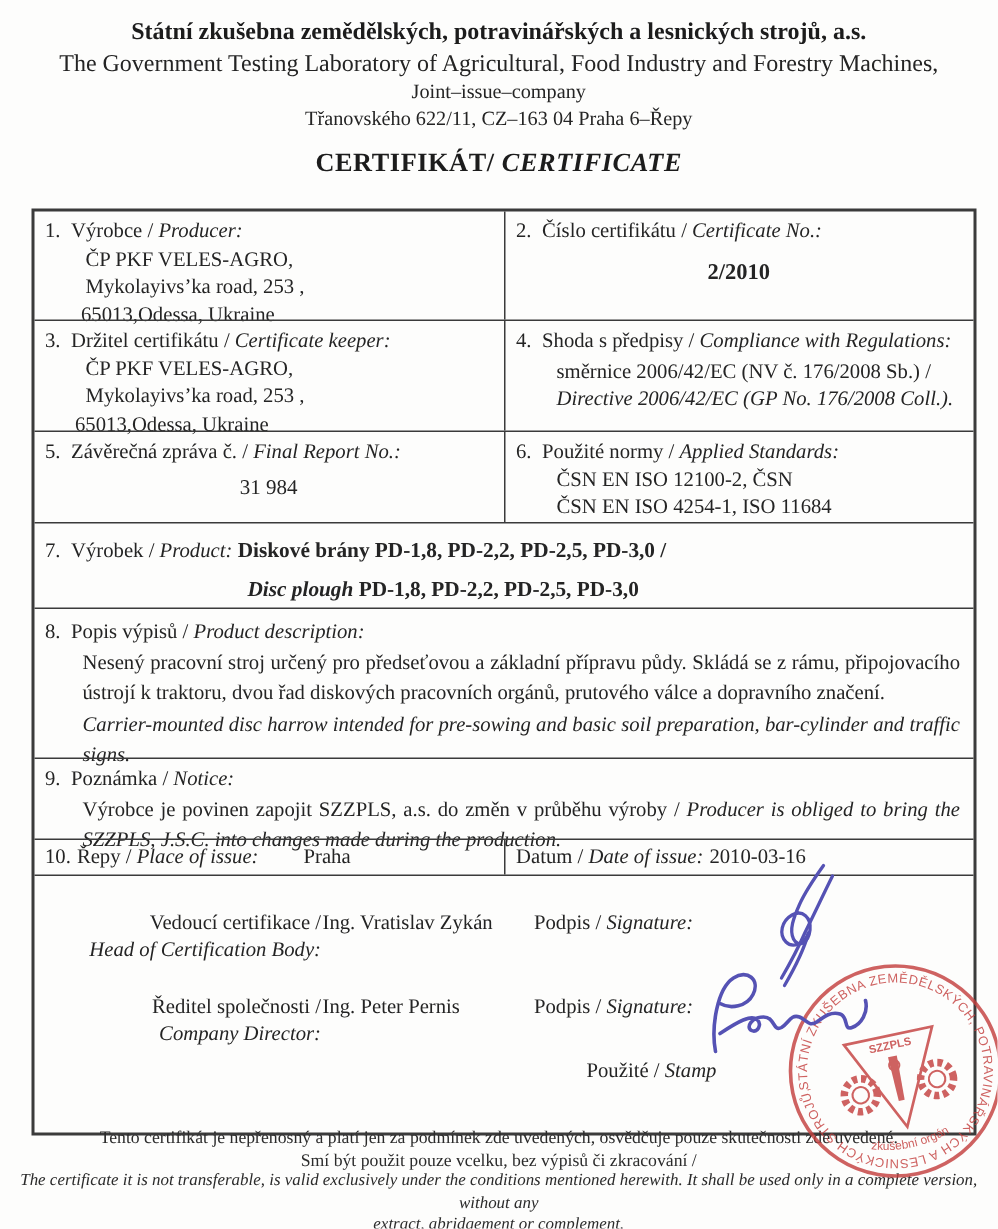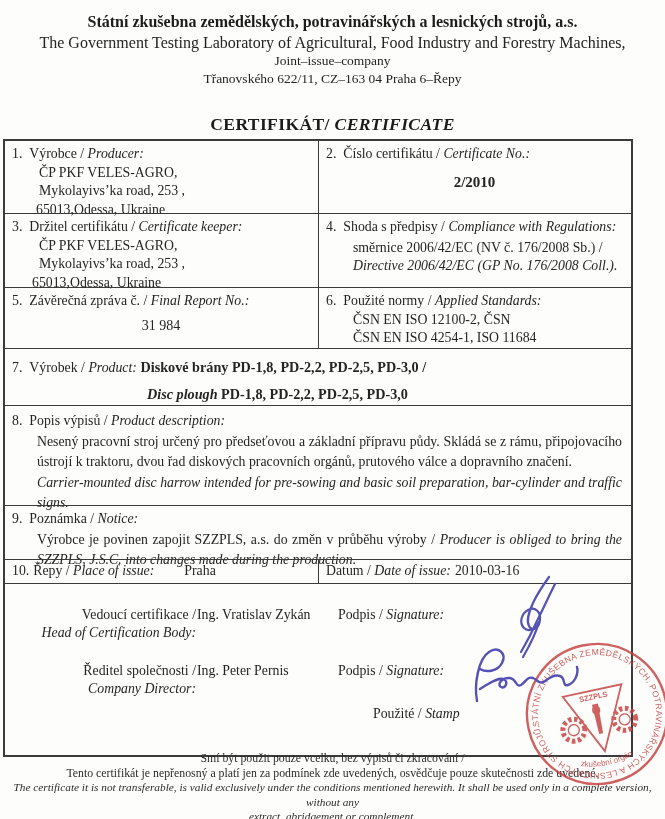--- a/index.html
+++ b/index.html
@@ -7,26 +7,26 @@
     width:665px; height:819px; position:relative;
     background:#fdfdfc; color:#242424;
     font-family:"Liberation Serif", serif;
     overflow:hidden;
   }
   .header { position:absolute; top:13px; left:0; width:665px; text-align:center; }
   .org-cz { font-size:16px; font-weight:bold; color:#1c1c1c; }
   .org-en { font-size:16px; margin-top:3px; }
   .company-type { font-size:13.5px; margin-top:1px; }
   .org-address { font-size:13.5px; margin-top:2px; }
-  .doc-title { position:absolute; top:114px; left:0; width:665px; text-align:center;
+  .doc-title { position:absolute; top:98px; left:0; width:665px; text-align:center;
                font-size:17.5px; font-weight:bold; letter-spacing:0.4px; color:#1c1c1c; }
   .doc-title .en { font-style:italic; }
 
   .cert-table {
-    position:absolute; left:3px; top:139px; width:630px; height:618px;
+    position:absolute; left:21px; top:139px; width:630px; height:618px;
     border:2px solid #3b3b3b; box-sizing:border-box;
     display:flex; flex-direction:column; background:transparent;
   }
   .trow { box-sizing:border-box; display:flex; }
   .trow + .trow { border-top:1.5px solid #3b3b3b; }
   .trow.grow { flex:1; }
   .cell { box-sizing:border-box; padding:4px 8px 0 7px; font-size:13.8px; line-height:18.5px; flex:1; }
   .cell.rcell { border-left:1.5px solid #3b3b3b; }
   .two .cell { width:50%; flex:0 0 50%; }
   .num { margin-right:7px; }
@@ -215,17 +215,17 @@
     <circle cx="50" cy="87" r="5.5" fill="none" stroke="#c4403f" stroke-width="1.4"></circle>
     <circle cx="102" cy="87" r="11" fill="none" stroke="#c4403f" stroke-width="5" stroke-dasharray="3.4 2.6"></circle>
     <circle cx="102" cy="87" r="5.5" fill="none" stroke="#c4403f" stroke-width="1.4"></circle>
     <text fill="#c4403f" font-size="8" font-family="Liberation Sans, sans-serif">
       <textPath href="#botPath" startOffset="50%" text-anchor="middle">zkušební orgán</textPath>
     </text>
   </g>
 </svg>
 
 <div class="footer">
+  <div>Tento certifikát je nepřenosný a platí jen za podmínek zde uvedených, osvědčuje pouze skutečnosti zde uvedené.</div>
   <div>Smí být použit pouze vcelku, bez výpisů či zkracování /</div>
-  <div>Tento certifikát je nepřenosný a platí jen za podmínek zde uvedených, osvědčuje pouze skutečnosti zde uvedené.</div>
   <div class="it">The certificate it is not transferable, is valid exclusively under the conditions mentioned herewith. It shall be used only in a complete version, without any</div>
   <div class="it">extract, abridgement or complement.</div>
 </div>
 
 </body></html>

